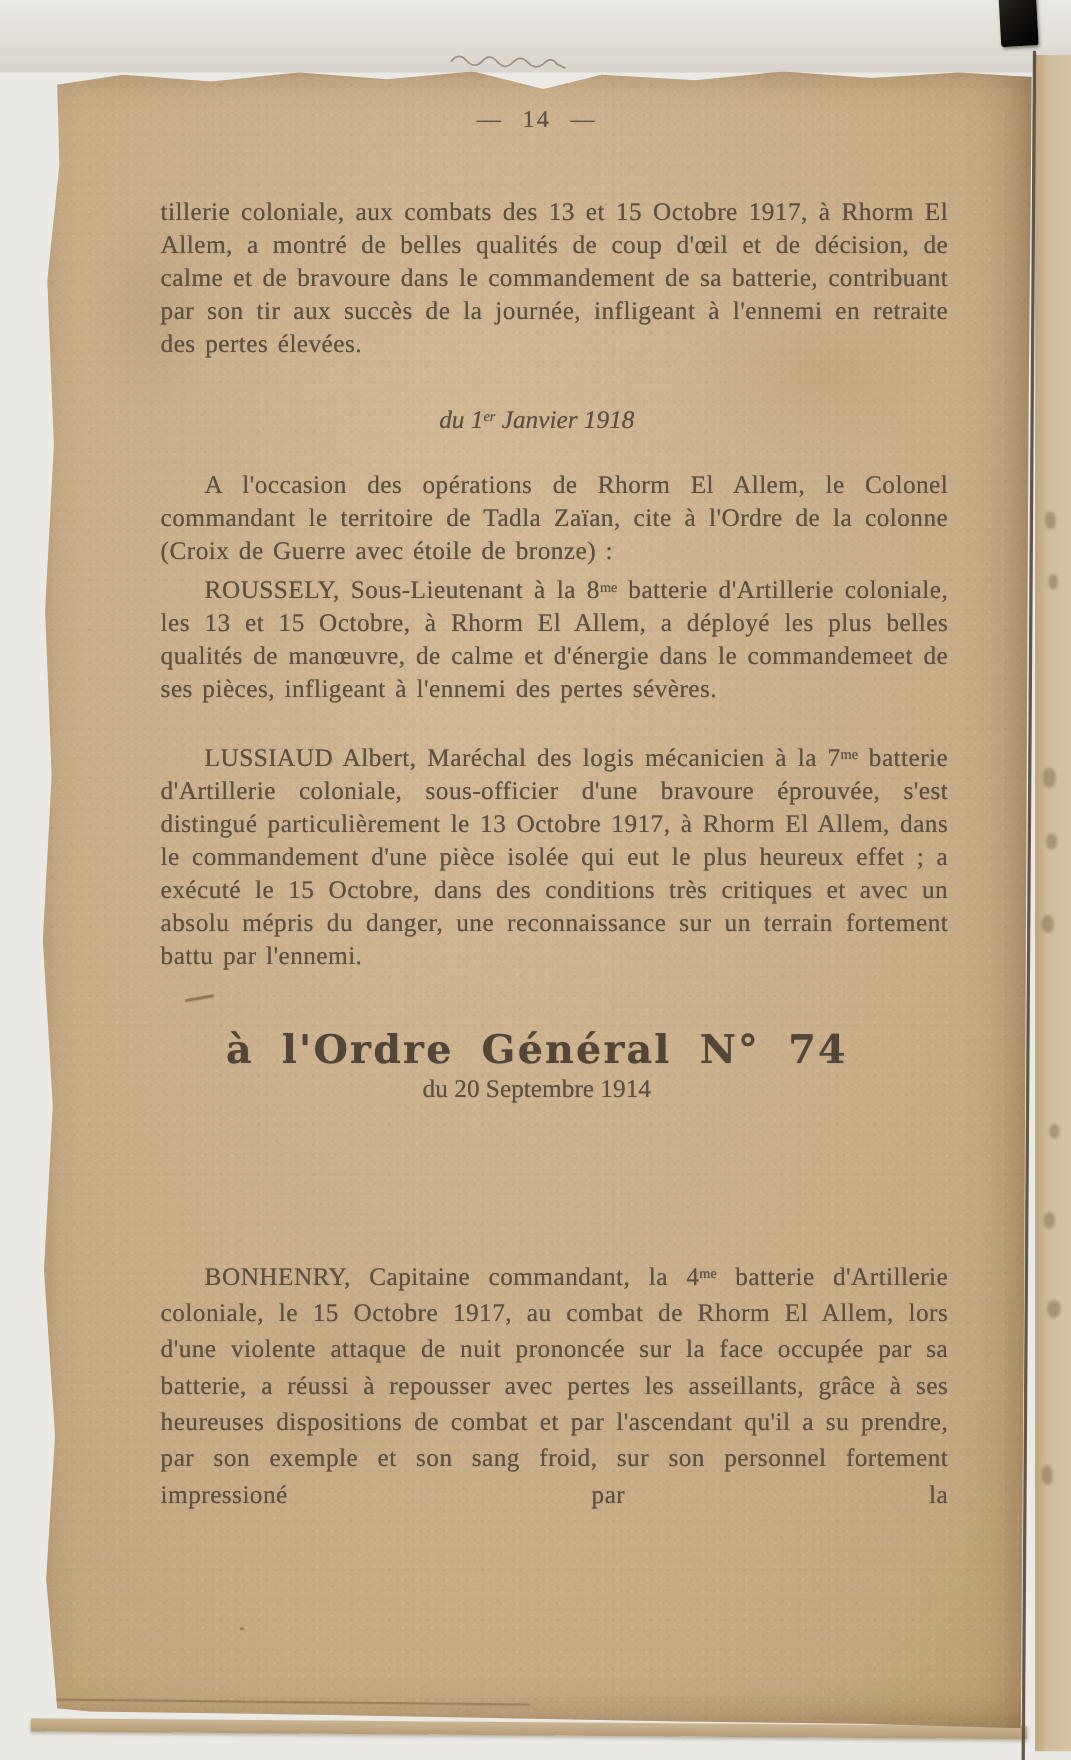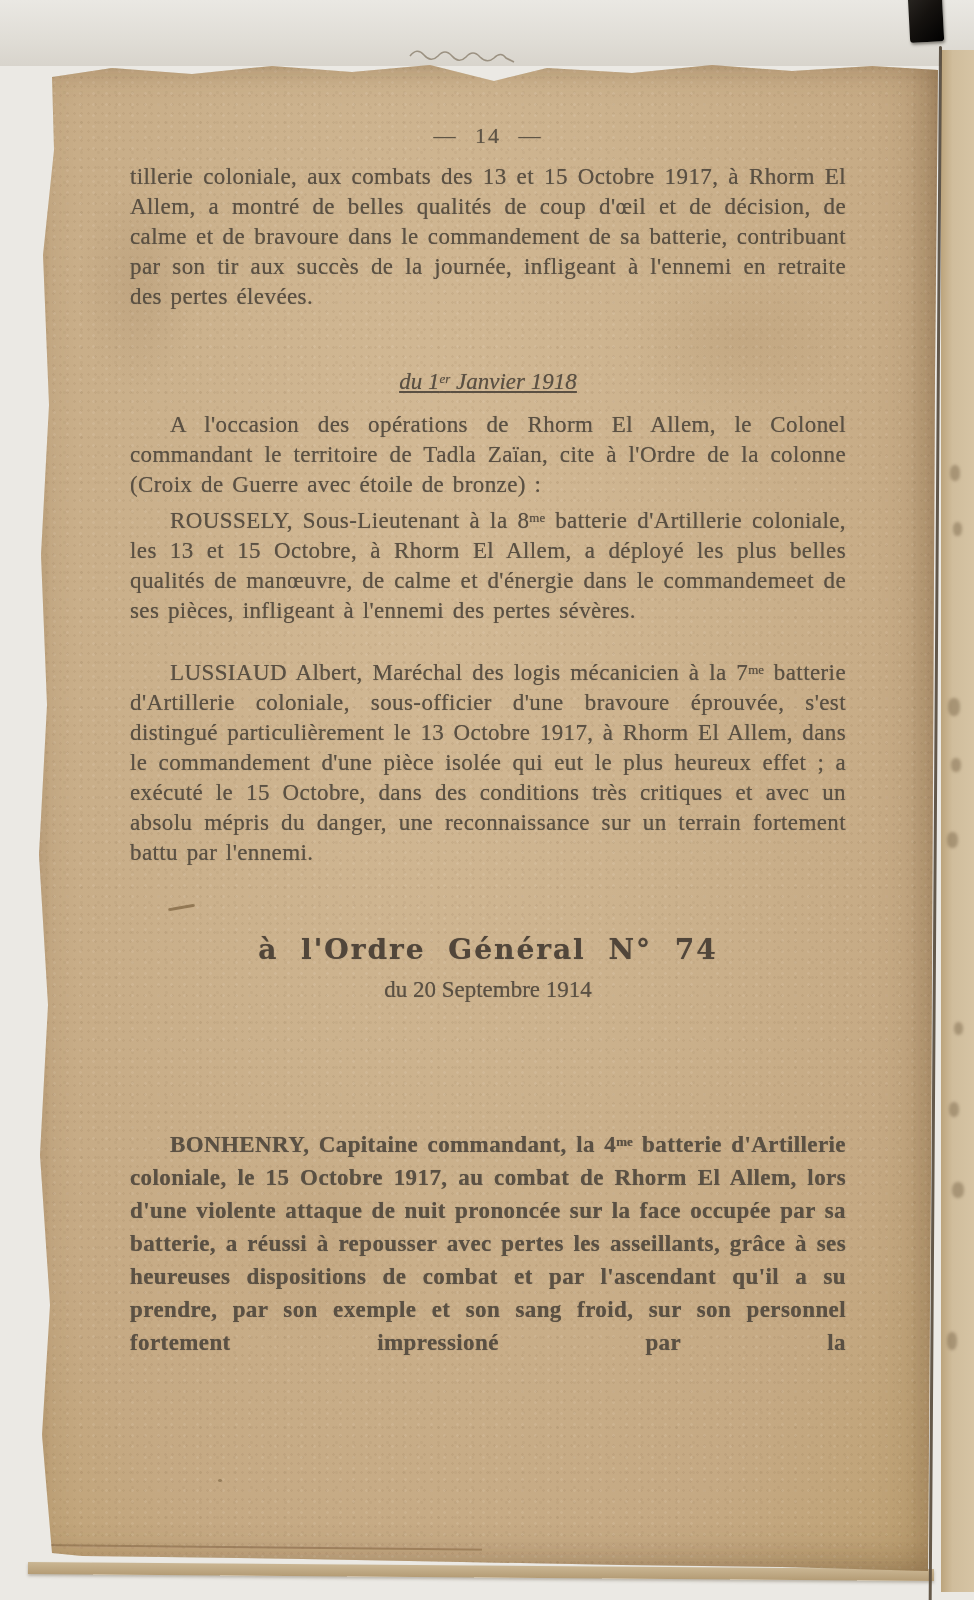--- a/index.html
+++ b/index.html
@@ -39,43 +39,43 @@
       760px 1512px,600px 1510px,440px 1507px,280px 1504px,140px 1502px,60px 1501px,30px 1498px,
       20px 1380px,28px 1250px,18px 1100px,26px 950px,17px 800px,25px 650px,19px 500px,
       27px 350px,21px 200px,32px 95px);}
   .page-vignette{position:absolute;inset:0;pointer-events:none;
     box-shadow:inset 22px 0 40px -16px rgba(105,78,48,.45),
                inset -28px 0 46px -18px rgba(100,72,44,.42),
                inset 0 22px 40px -18px rgba(105,78,48,.35),
                inset 0 -22px 40px -18px rgba(105,78,48,.30);}
   .stain{position:absolute;pointer-events:none;}
   
-  .pagenum{position:absolute;left:108px;width:716px;top:68px;text-align:center;
+  .pagenum{position:absolute;left:108px;width:716px;top:40px;text-align:center;
     font-size:22px;color:#5d5345;letter-spacing:2px;word-spacing:10px;
     text-shadow:0 0 .7px rgba(93,83,69,.7);}
-  .body{position:absolute;left:108px;width:716px;margin:0;
+  .body{position:absolute;left:108px;width:716px;margin:16px;
     font-size:23px;line-height:30px;text-align:justify;color:#5a5043;
     text-indent:40px;letter-spacing:.4px;word-spacing:2.5px;
     text-shadow:0 0 .7px rgba(90,80,66,.75);}
   .body sup, .dateline sup{font-size:13px;vertical-align:6px;letter-spacing:0;}
   .noindent{text-indent:0;}
   .h-order1{position:absolute;left:108px;width:716px;top:272px;margin:0;text-align:center;
     font-family:"DejaVu Serif", serif;font-weight:bold;font-size:27px;color:#51463a;
     letter-spacing:2.5px;word-spacing:9px;text-shadow:0 0 .8px rgba(81,70,58,.7);}
   .dateline{position:absolute;left:108px;width:716px;text-align:center;margin:0;
     font-size:23px;color:#5a5043;text-shadow:0 0 .7px rgba(90,80,66,.7);}
-  .italic{font-style:italic;text-decoration:underline;}
+  .italic{font-style:italic;}
   .h-additif{position:absolute;left:108px;width:716px;top:845px;margin:0;text-align:center;
     font-size:23px;color:#544a3e;letter-spacing:1.5px;word-spacing:7px;
     text-shadow:0 0 .7px rgba(84,74,62,.7);}
   .h-order74{position:absolute;left:108px;width:716px;top:878px;margin:0;text-align:center;
-    font-family:"DejaVu Serif", serif;font-weight:bold;font-size:28px;color:#51463a;
+    font-family:"DejaVu Serif", serif;font-weight:bold;font-size:36px;color:#51463a;
     letter-spacing:2px;word-spacing:11px;text-shadow:0 0 .8px rgba(81,70,58,.7);}
   .preamble{line-height:31px;word-spacing:5px;}
-  .continues{line-height:33px;text-align-last:justify;font-weight:bold;}
+  .continues{line-height:33px;text-align-last:justify;}
   
   .pen-dash{position:absolute;left:146px;top:851px;width:27px;height:3px;
     background:rgba(125,98,62,.72);border-radius:2px;transform:rotate(-10deg);
     filter:blur(.4px);}
   .speck{position:absolute;left:196px;top:1424px;width:4px;height:3px;
     background:rgba(115,92,60,.55);border-radius:50%;}
   .binder-clip{position:absolute;left:909px;top:-5px;width:34px;height:47px;
     background:linear-gradient(135deg,#2a2622 0%,#15120f 45%,#000 100%);
     transform:rotate(-3deg);border-radius:2px 2px 3px 3px;
     box-shadow:1px 2px 3px rgba(40,35,28,.5);}

